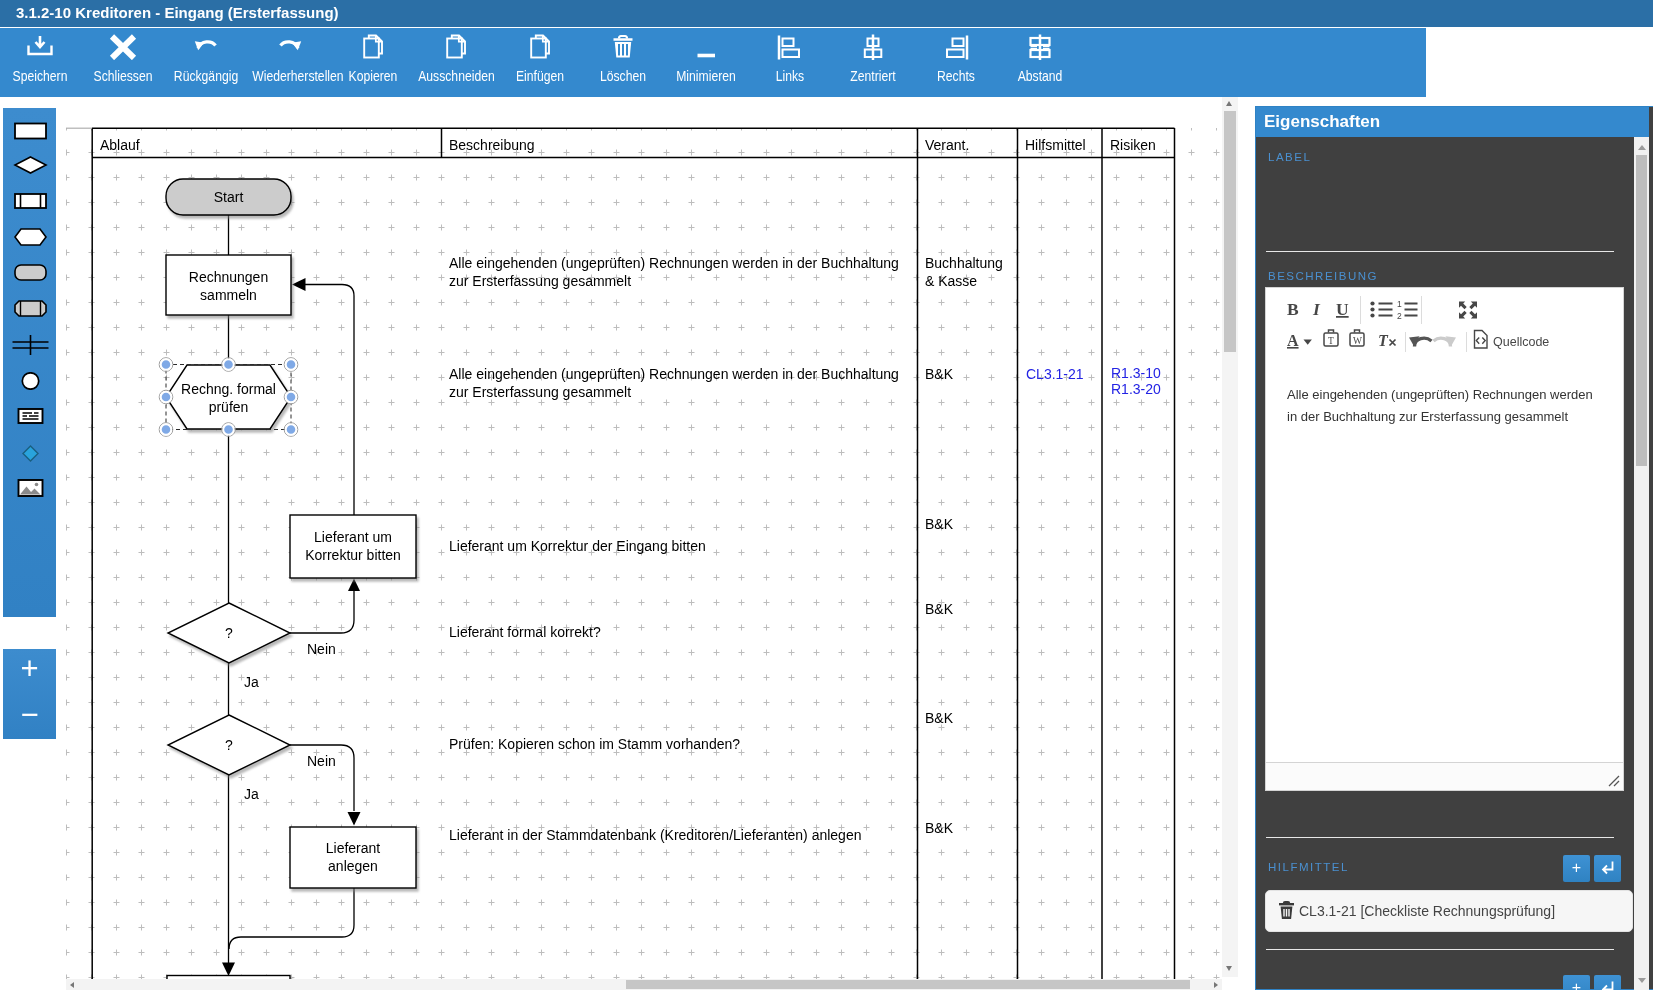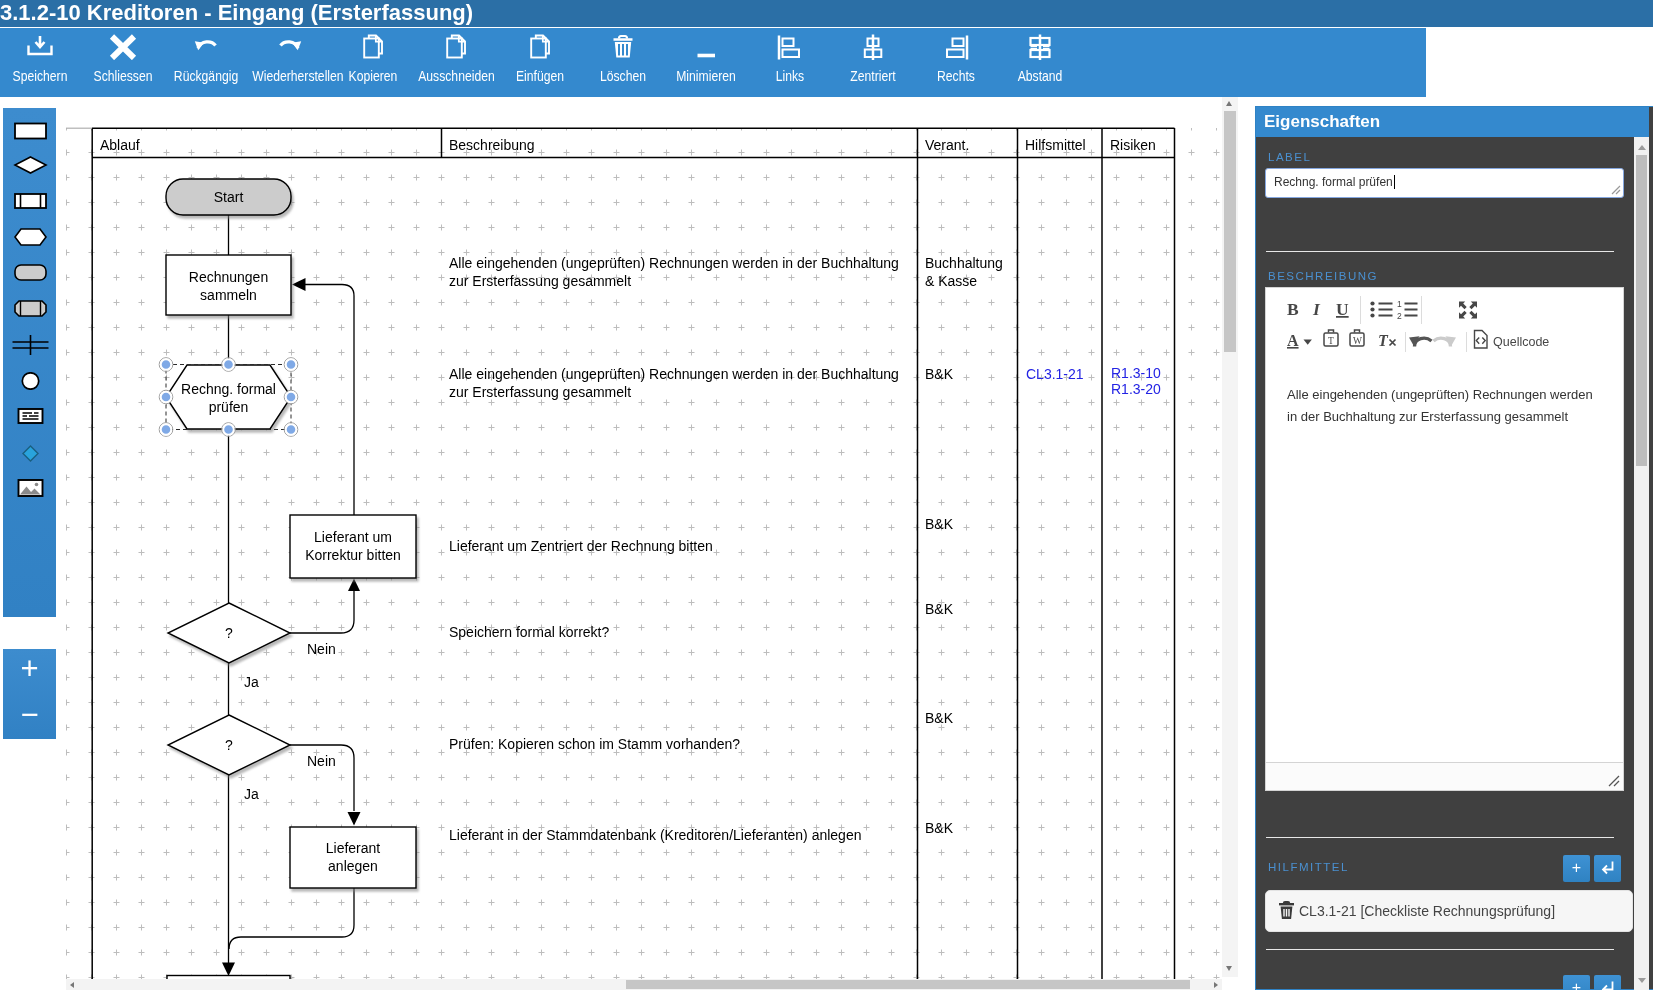--- a/index.html
+++ b/index.html
@@ -1,18 +1,18 @@
 <!DOCTYPE html>
 <html><head>
 <meta charset="utf-8">
 <style>
 *{margin:0;padding:0;box-sizing:border-box}
 html,body{width:1653px;height:990px;overflow:hidden}
 body{font-family:"Liberation Sans",sans-serif;background:#fff;position:relative}
-.titlebar{position:absolute;left:0;top:0;width:1653px;height:27px;background:#2b6fa6;color:#fff;font-size:22px;font-weight:bold;line-height:26px;}
+.titlebar{position:absolute;left:0;top:0;width:1653px;height:27px;background:#2b6fa6;color:#fff;font-size:15px;font-weight:bold;line-height:26px;padding-left:16px}
 .toolbar{position:absolute;left:0;top:28px;width:1426px;height:69px;background:#3489ce}
 .tbtn{position:absolute;top:0;width:90px;height:69px;color:#fff;text-align:center}
 .tbtn svg{position:absolute;top:6px;left:50%;margin-left:-14px}
 .tbtn .lbl{position:absolute;bottom:13px;width:100%;font-size:14.5px;line-height:15px;transform:scaleX(0.84);transform-origin:50% 50%;color:#fff}
 .sidebar{position:absolute;left:3px;top:108px;width:53px;height:509px;background:linear-gradient(180deg,#3d8cce,#3181c4)}
 .sidebar svg{position:absolute;left:50%;margin-left:-20px}
 .zoombox{position:absolute;left:3px;top:649px;width:53px;height:90px;background:linear-gradient(180deg,#3d8cce,#3181c4);color:#fff;text-align:center}
 .zoombox .zp{position:absolute;top:2px;width:100%;font-size:31px;font-weight:400}
 .zoombox .zm{position:absolute;top:48px;width:100%;font-size:31px;font-weight:400}
 .canvastext{position:absolute;font-size:14px;line-height:18px;color:#000;white-space:nowrap}
@@ -242,23 +242,23 @@
     <text x="244" y="799">Ja</text>
   </g>
 </svg>
 
 <div class="canvastext" style="left:449px;top:253.5px">Alle eingehenden (ungeprüften) Rechnungen werden in der Buchhaltung<br>zur Ersterfassung gesammelt</div>
 <div class="canvastext" style="left:925px;top:253.5px">Buchhaltung<br>&amp; Kasse</div>
 <div class="canvastext" style="left:449px;top:364.5px">Alle eingehenden (ungeprüften) Rechnungen werden in der Buchhaltung<br>zur Ersterfassung gesammelt</div>
 <div class="canvastext" style="left:925px;top:364.5px">B&amp;K</div>
 <div class="canvastext blue" style="left:1026px;top:364.5px">CL3.1-21</div>
 <div class="canvastext blue" style="left:1111px;top:364.5px;line-height:16.5px">R1.3-10<br>R1.3-20</div>
-<div class="canvastext" style="left:449px;top:537px">Lieferant um Zentriert der Rechnung bitten</div>
+<div class="canvastext" style="left:449px;top:537px">Lieferant um Korrektur der Eingang bitten</div>
 <div class="canvastext" style="left:925px;top:515px">B&amp;K</div>
-<div class="canvastext" style="left:449px;top:623px">Speichern formal korrekt?</div>
+<div class="canvastext" style="left:449px;top:623px">Lieferant formal korrekt?</div>
 <div class="canvastext" style="left:925px;top:600px">B&amp;K</div>
 <div class="canvastext" style="left:449px;top:735px">Prüfen: Kopieren schon im Stamm vorhanden?</div>
 <div class="canvastext" style="left:925px;top:709px">B&amp;K</div>
 <div class="canvastext" style="left:449px;top:826px">Lieferant in der Stammdatenbank (Kreditoren/Lieferanten) anlegen</div>
 <div class="canvastext" style="left:925px;top:818.5px">B&amp;K</div>
 
 <div class="hscroll">
     <div class="hthumb"></div>
   <div class="arrow" style="left:4px;top:2.5px;border-top:3px solid transparent;border-bottom:3px solid transparent;border-right:4.5px solid #777"></div>
   <div class="arrow" style="right:4px;top:2.5px;border-top:3px solid transparent;border-bottom:3px solid transparent;border-left:4.5px solid #777"></div>
@@ -310,25 +310,20 @@
     </svg>
   </div>
 <div class="zoombox">
     <div class="zp">+</div>
     <div class="zm">−</div>
   </div>
 
 <div class="rpanel">
   <div class="rphead">Eigenschaften</div>
   <div class="sechead" style="top:44px">LABEL</div>
-  <div class="labelinput">Rechng. formal prüfen<span style="border-left:1px solid #000;margin-left:1px"></span>
-    <svg width="11" height="11" style="position:absolute;right:2px;bottom:2px">
-        <path d="M10 2 L2 10 M10 6 L6 10" stroke="#999" stroke-width="1.2"></path>
-      </svg>
-  </div>
   <div class="sep" style="top:144px"></div>
   <div class="sechead" style="top:163px">BESCHREIBUNG</div>
   <div class="editor">
     <div id="edtb">
 <svg width="357" height="70" viewBox="0 0 357 70">
  <g font-family="Liberation Serif,serif" font-size="17.5" font-weight="bold" fill="#474747">
   <text x="21" y="27">B</text>
             <text x="47" y="27" font-style="italic">I</text>
             <text x="70" y="27" text-decoration="underline">U</text>
  </g>

